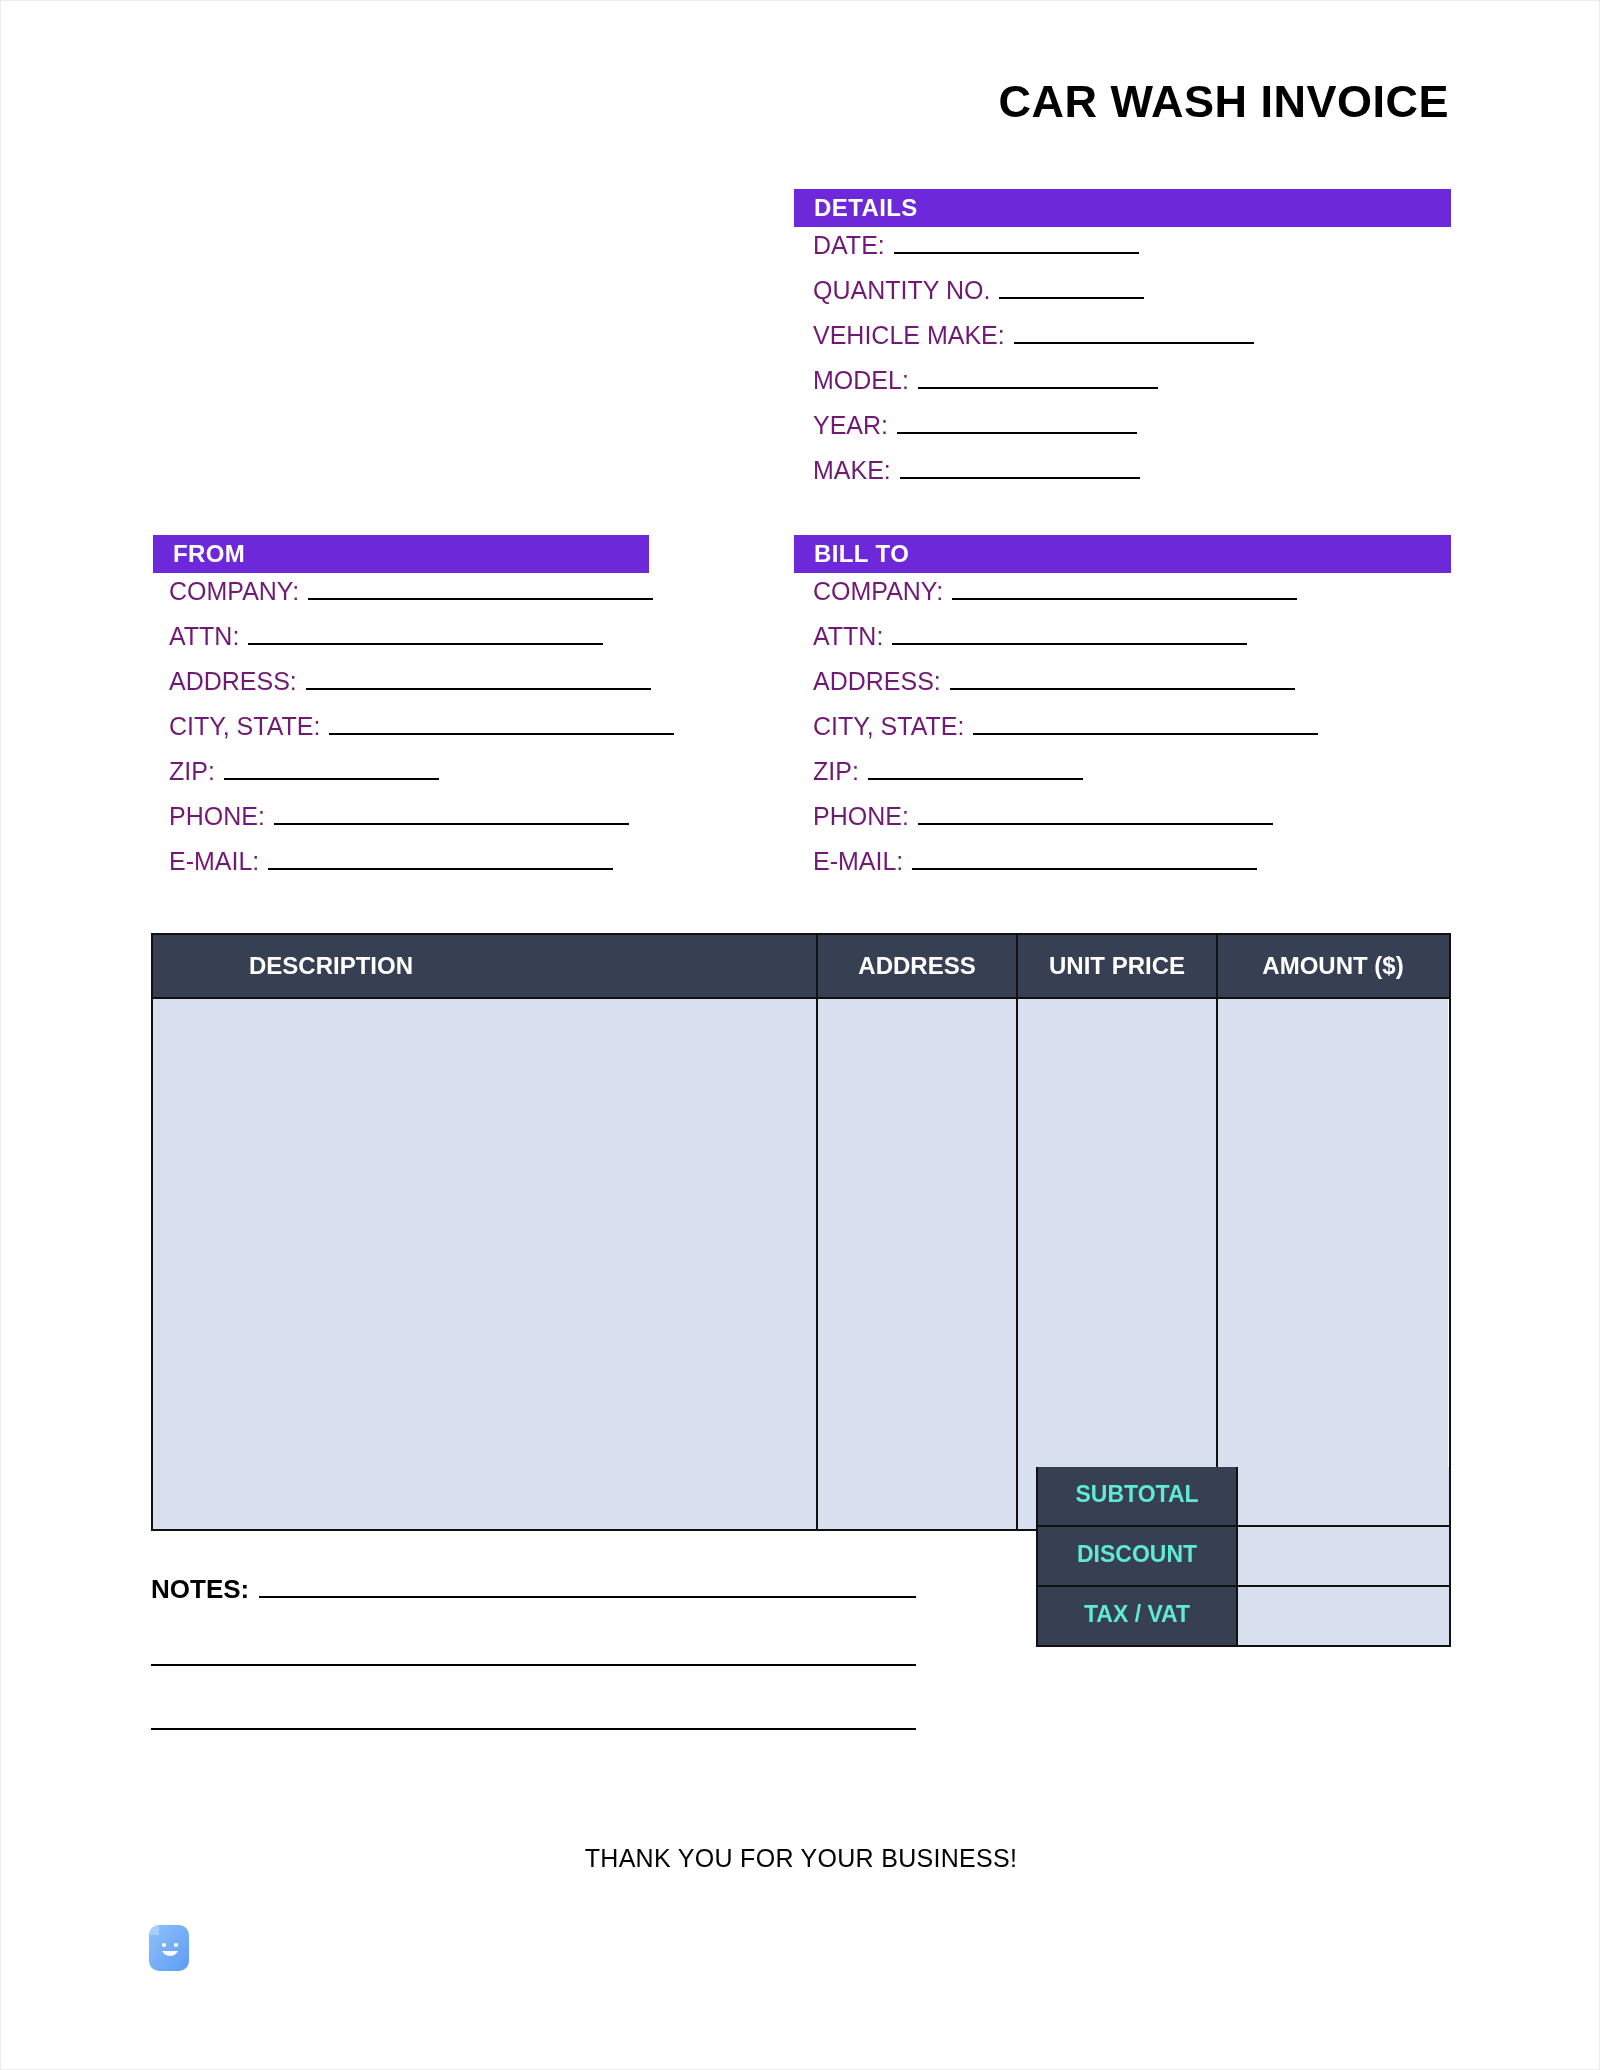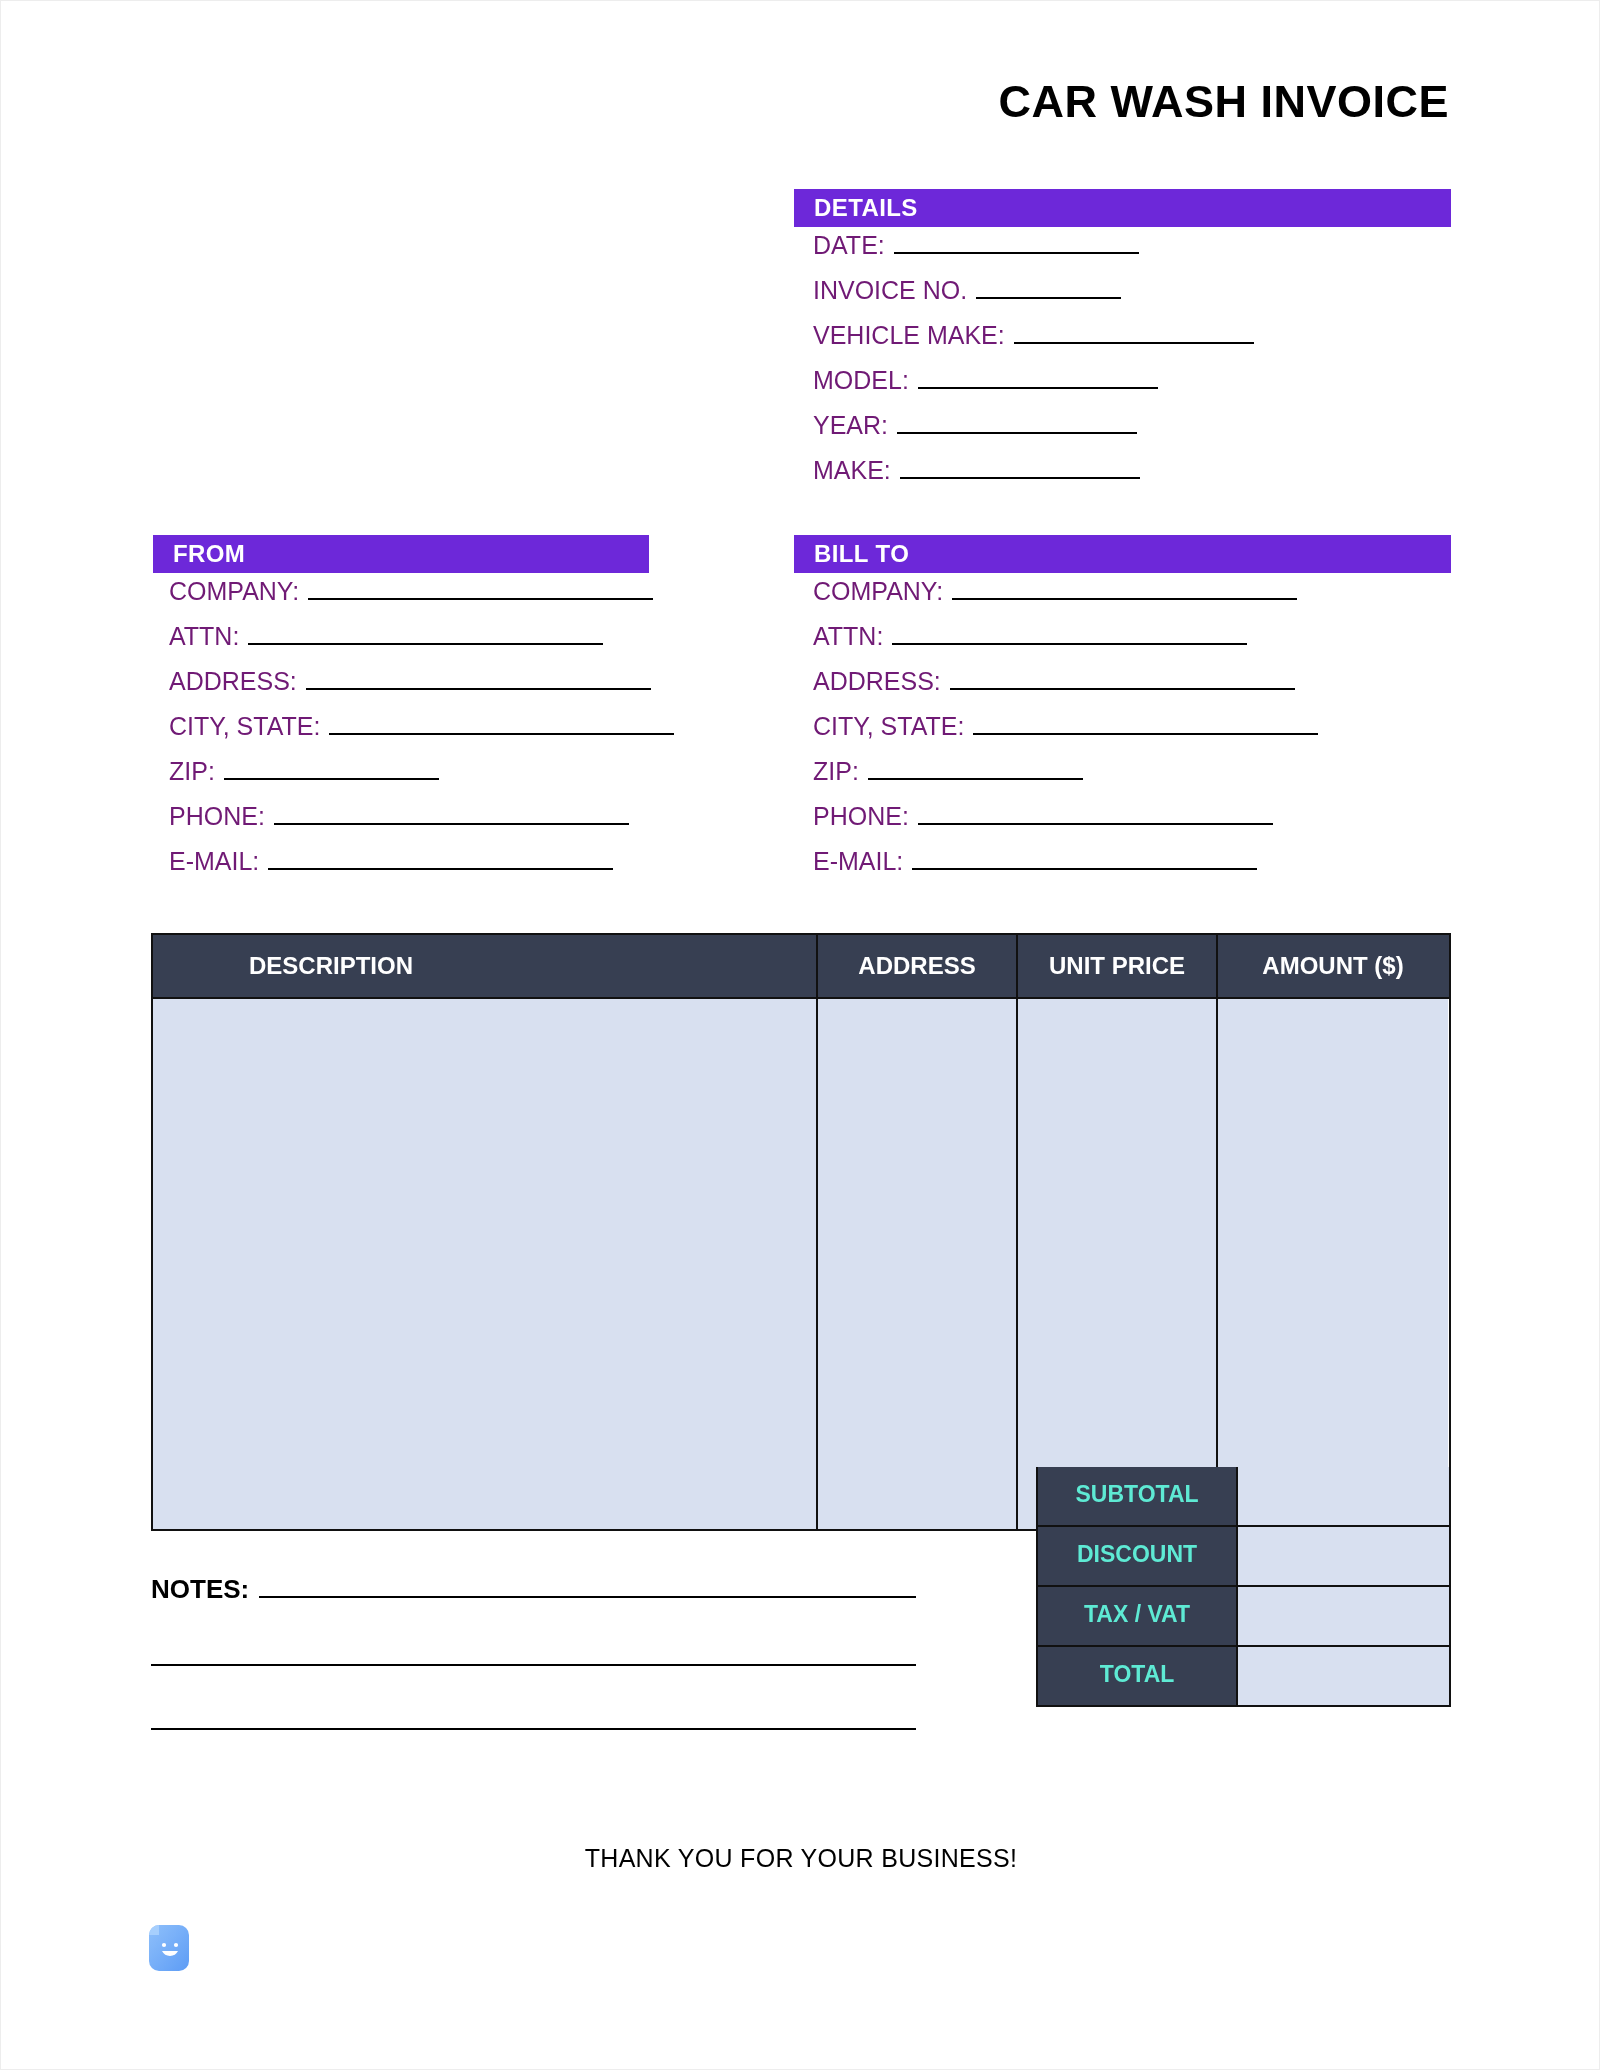--- a/index.html
+++ b/index.html
@@ -216,21 +216,21 @@
 
   <div class="doc-title">CAR WASH INVOICE</div>
 
   <div class="bar" id="details-bar">DETAILS</div>
   <div class="fields" id="details-fields">
       <div class="field-row">
         <span class="field-label">DATE:</span>
         <span class="field-rule" style="width: 245px;"></span>
       </div>
       <div class="field-row">
-        <span class="field-label">INVOICE NO.</span>
+        <span class="field-label">QUANTITY NO.</span>
         <span class="field-rule" style="width: 145px;"></span>
       </div>
       <div class="field-row">
         <span class="field-label">VEHICLE MAKE:</span>
         <span class="field-rule" style="width: 240px;"></span>
       </div>
       <div class="field-row">
         <span class="field-label">MODEL:</span>
         <span class="field-rule" style="width: 240px;"></span>
       </div>
@@ -327,24 +327,20 @@
       <div class="total-row">
         <div class="total-label">SUBTOTAL</div>
         <div class="total-value"></div>
       </div>
       <div class="total-row">
         <div class="total-label">DISCOUNT</div>
         <div class="total-value"></div>
       </div>
       <div class="total-row">
         <div class="total-label">TAX / VAT</div>
-        <div class="total-value"></div>
-      </div>
-      <div class="total-row">
-        <div class="total-label">TOTAL</div>
         <div class="total-value"></div>
       </div>
     </div>
 
   <div class="notes">
     <div class="notes-first">
       <span class="notes-label">NOTES:</span>
       <span class="notes-rule"></span>
     </div>
     <div id="notes-extra">

